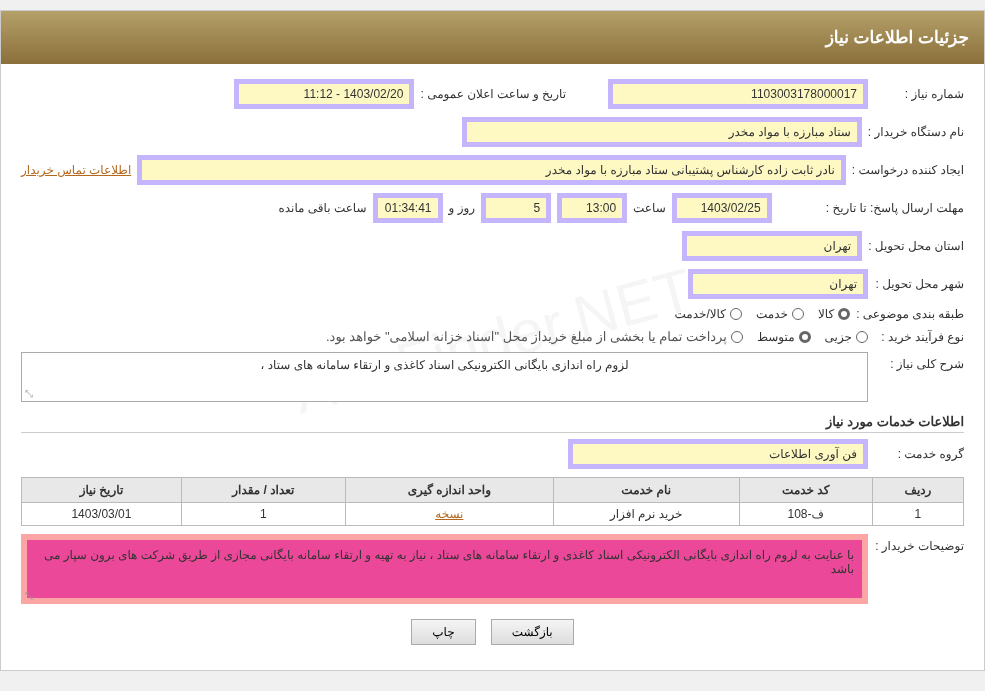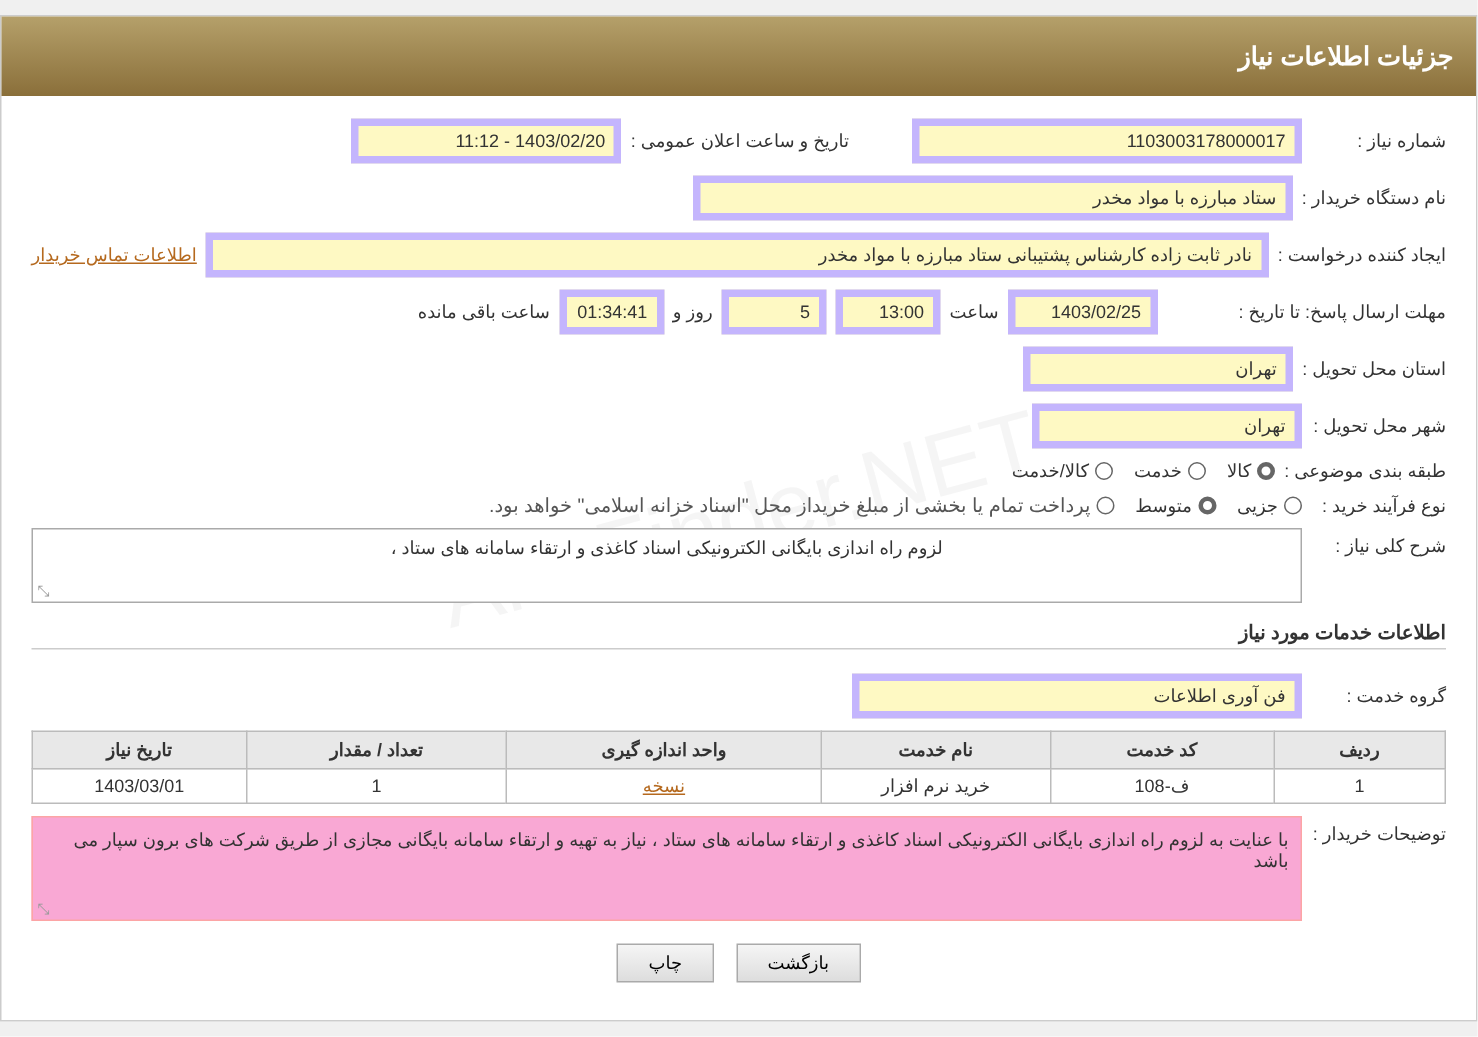--- a/index.html
+++ b/index.html
@@ -53,21 +53,21 @@
     .field-xs { width: 70px; }
     .link-text {
       color: #b5691e;
       text-decoration: underline;
       cursor: pointer;
     }
     .section-title {
       font-weight: bold;
       font-size: 13px;
       color: #333;
-      margin: 12px 0 16px 0;
+      margin: 12px 0 6px 0;
       border-bottom: 1px solid #ccc;
       padding-bottom: 3px;
     }
     .radio-group {
       display: flex;
       align-items: center;
       gap: 14px;
     }
     .radio-item {
       display: flex;
@@ -101,36 +101,36 @@
     }
     
     .data-table {
       width: 100%;
       border-collapse: collapse;
       margin: 8px 0;
     }
     .data-table th {
       background: #e8e8e8;
       border: 1px solid #bbb;
-      padding: 5px 20px;
+      padding: 5px 8px;
       text-align: center;
       font-weight: bold;
       color: #333;
     }
     .data-table td {
       border: 1px solid #bbb;
       padding: 4px 8px;
       text-align: center;
     }
     .data-table td.link-text {
       color: #b5691e;
     }
     .buyer-notes {
-      border: 1px solid #fca5a5;
-      background: #f9a8d4;
+      border: 6px solid #fca5a5;
+      background: #ec4899;
       padding: 8px;
       min-height: 70px;
       direction: rtl;
       text-align: right;
       width: 100%;
     }
     .buttons-row {
       display: flex;
       justify-content: center;
       gap: 15px;

